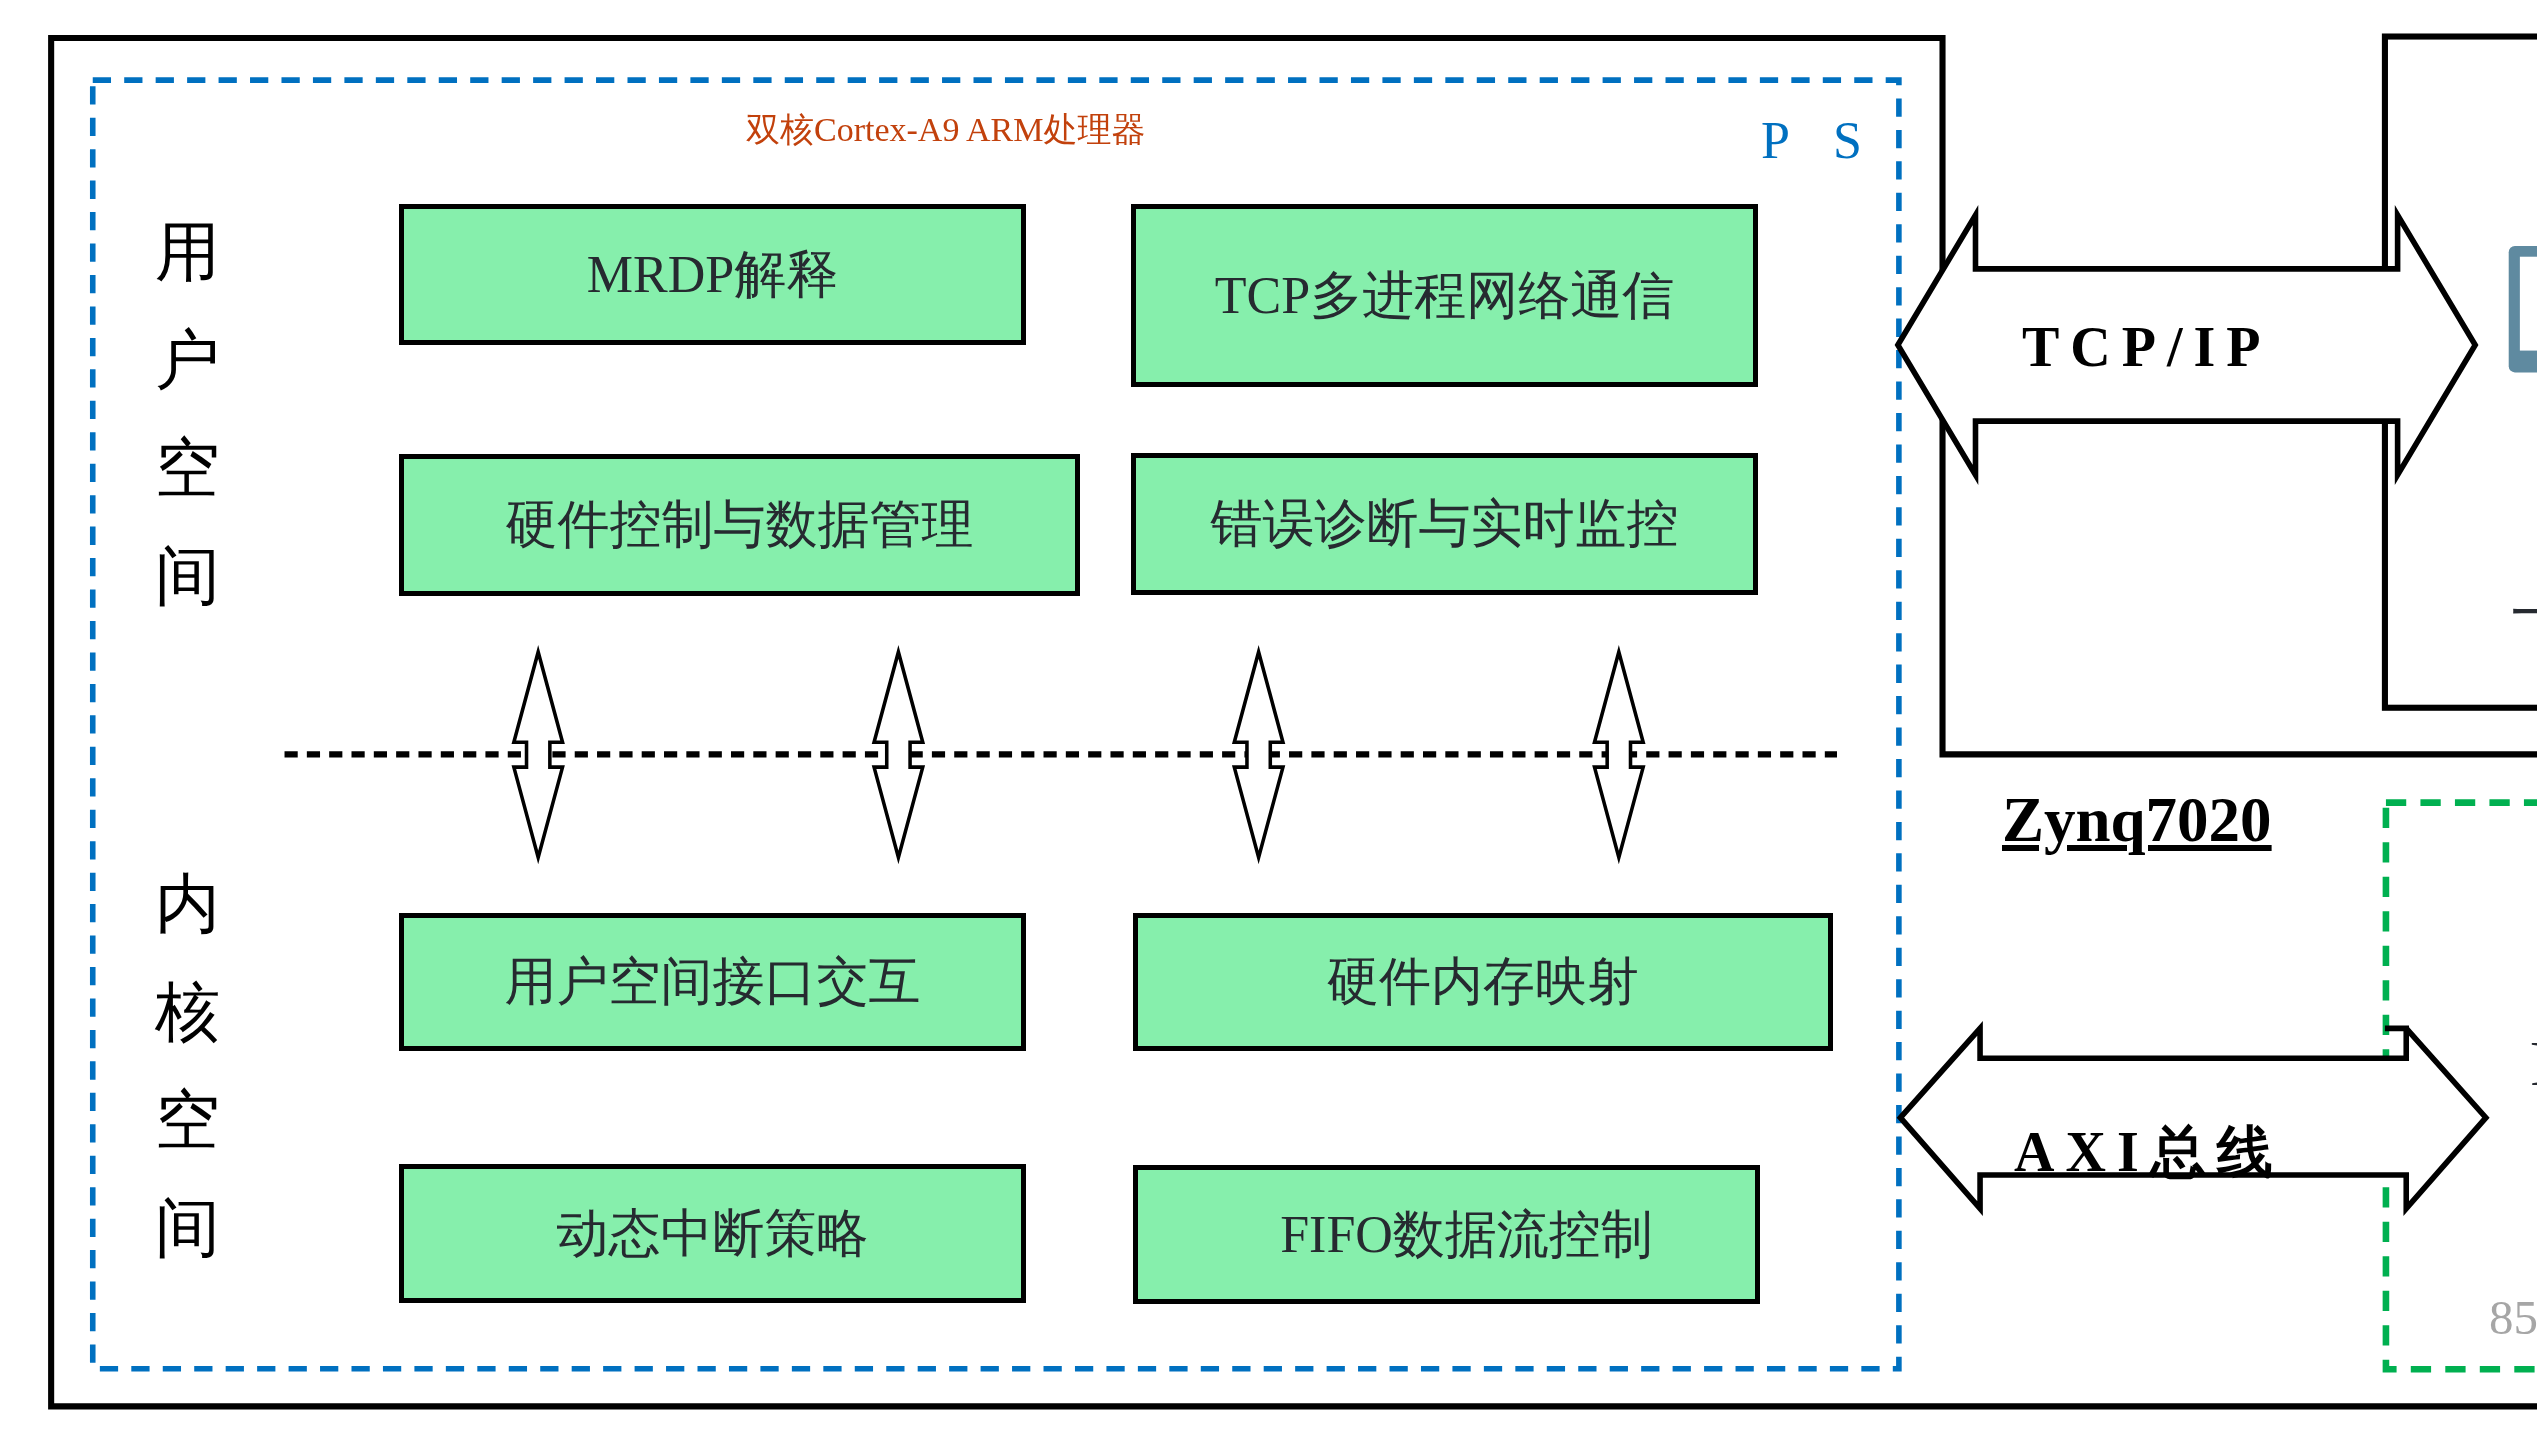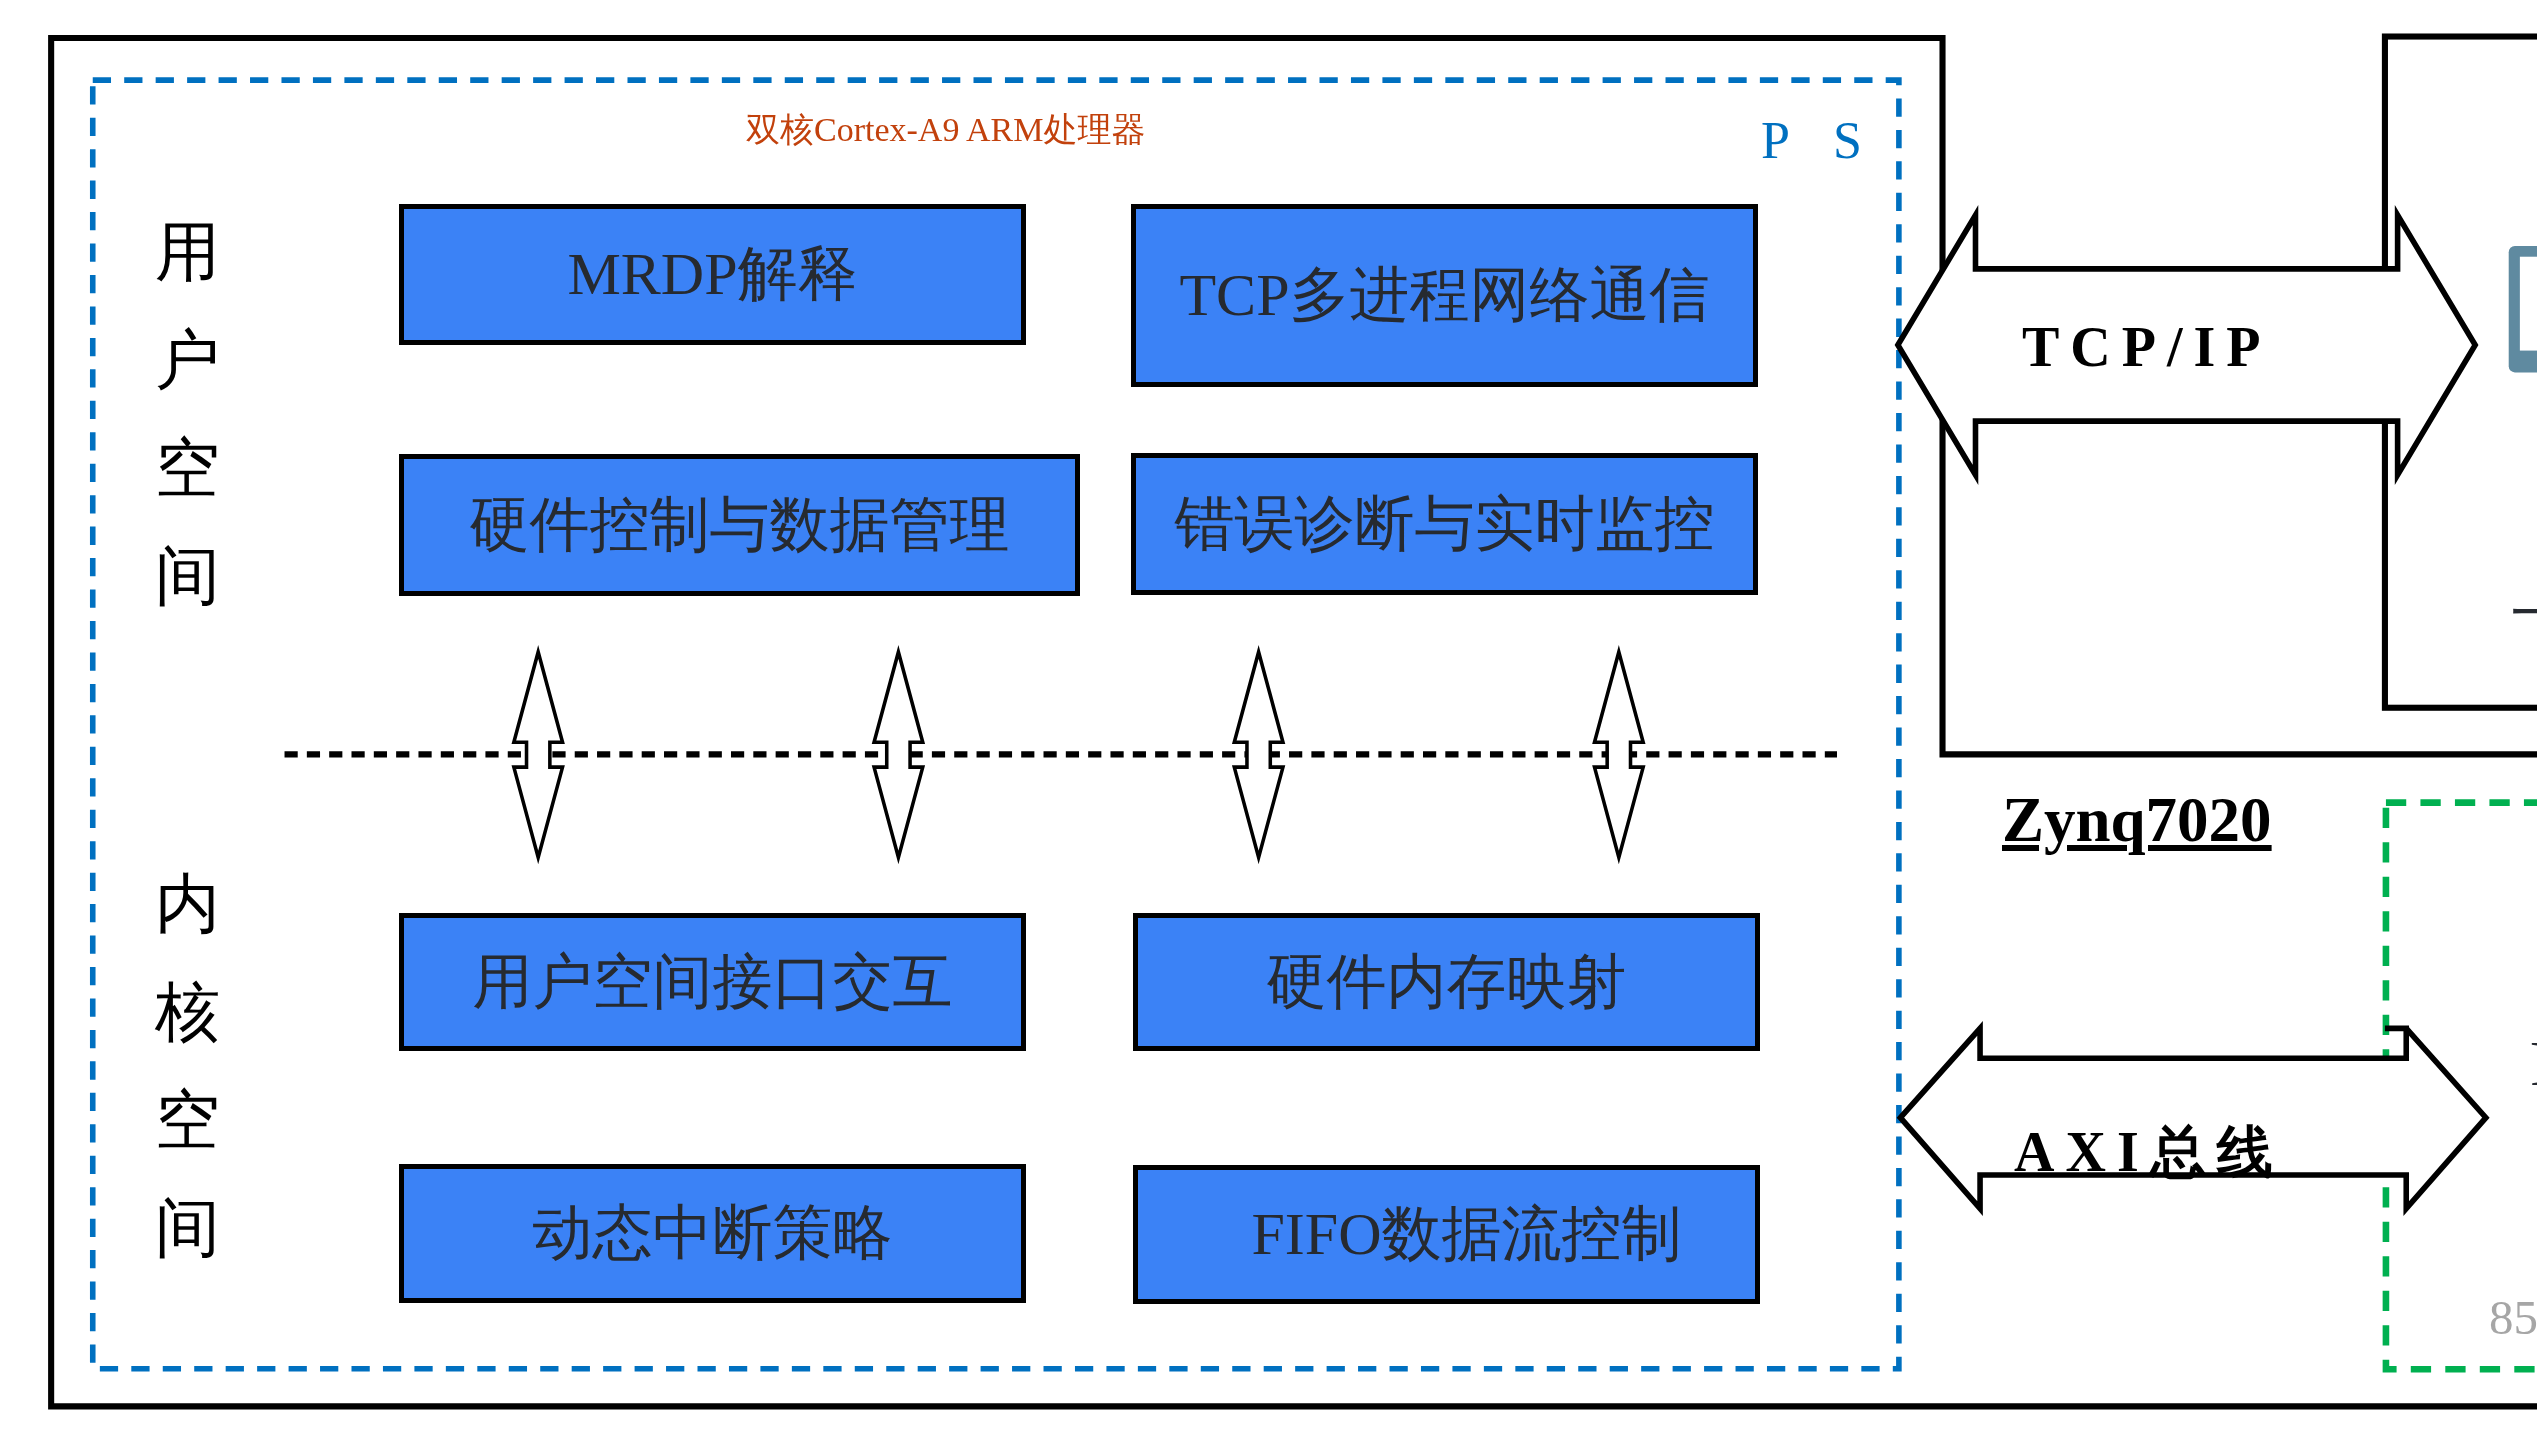--- a/index.html
+++ b/index.html
@@ -1,22 +1,22 @@
 <!DOCTYPE html>
 <html style="font-size:8px"><head>
 <meta charset="utf-8">
 <style>
   html, body { margin: 0; padding: 0; background: #ffffff; }
   body { width: 2915px; height: 1451px; position: relative; overflow: hidden;
          font-family: "Liberation Serif", "DejaVu Serif", serif; }
   svg.frame { position: absolute; left: 0; top: 0; }
   .abs { position: absolute; }
-  .box { position: absolute; background: #3b82f6; border: 5px solid #000; box-sizing: border-box;
+  .box { position: absolute; background: #86efac; border: 5px solid #000; box-sizing: border-box;
          display: flex; align-items: center; justify-content: center;
-         font-size: 60px; color: #262a30; white-space: nowrap; }
+         font-size: 52px; color: #262a30; white-space: nowrap; }
   .vlabel { position: absolute; width: 81px; text-align: center; font-size: 65px; color: #000;
             line-height: 108px; font-family: "DejaVu Serif", serif; }
   .title-gray { color: #c2410c; font-size: 34px; }
   .ps-tag { color: #0070c0; font-weight: normal; font-size: 52px; letter-spacing: 16px; }
   .arrow-label { font-weight: bold; font-size: 56px; color: #000; letter-spacing: 11px; }
   .chip-label { font-weight: bold; font-size: 63px; color: #000; text-decoration: underline; }
   .fpga-label { font-size: 63px; color: #262a30; letter-spacing: 3px; }
   .fpga-sub { font-size: 49px; color: #a6a6a6; }
   .host-label { font-size: 66px; color: #262a30; letter-spacing: 4px; font-family: "DejaVu Serif", serif; }
 </style>
@@ -88,21 +88,21 @@
   <div>空</div>
   <div>间</div>
 </div>
 
 <div class="box" style="left:399px;  top:204px;  width:627px; height:141px;">MRDP解释</div>
 <div class="box" style="left:1131px; top:204px;  width:627px; height:183px;">TCP多进程网络通信</div>
 <div class="box" style="left:399px;  top:454px;  width:681px; height:142px;">硬件控制与数据管理</div>
 <div class="box" style="left:1131px; top:453px;  width:627px; height:142px;">错误诊断与实时监控</div>
 
 <div class="box" style="left:399px;  top:913px; width:627px; height:138px;">用户空间接口交互</div>
-<div class="box" style="left:1133px; top:913px; width:627px; height:138px;">硬件内存映射</div>
+<div class="box" style="left:1133px; top:913px; width:700px; height:138px;">硬件内存映射</div>
 <div class="box" style="left:399px;  top:1164px; width:627px; height:139px;">动态中断策略</div>
 <div class="box" style="left:1133px; top:1165px; width:627px; height:139px;padding-left:40px;">FIFO数据流控制</div>
 
 <div class="abs arrow-label" style="left:2022px; top:315px;">TCP/IP</div>
 <div class="abs arrow-label" style="left:2014px; top:1087px;margin-top:28px;">AXI总线</div>
 
 <div class="abs chip-label" style="left:2002px; top:784px;">Zynq7020</div>
 
 <div class="abs host-label" style="left:2512px; top:543px;">上位机</div>
 

